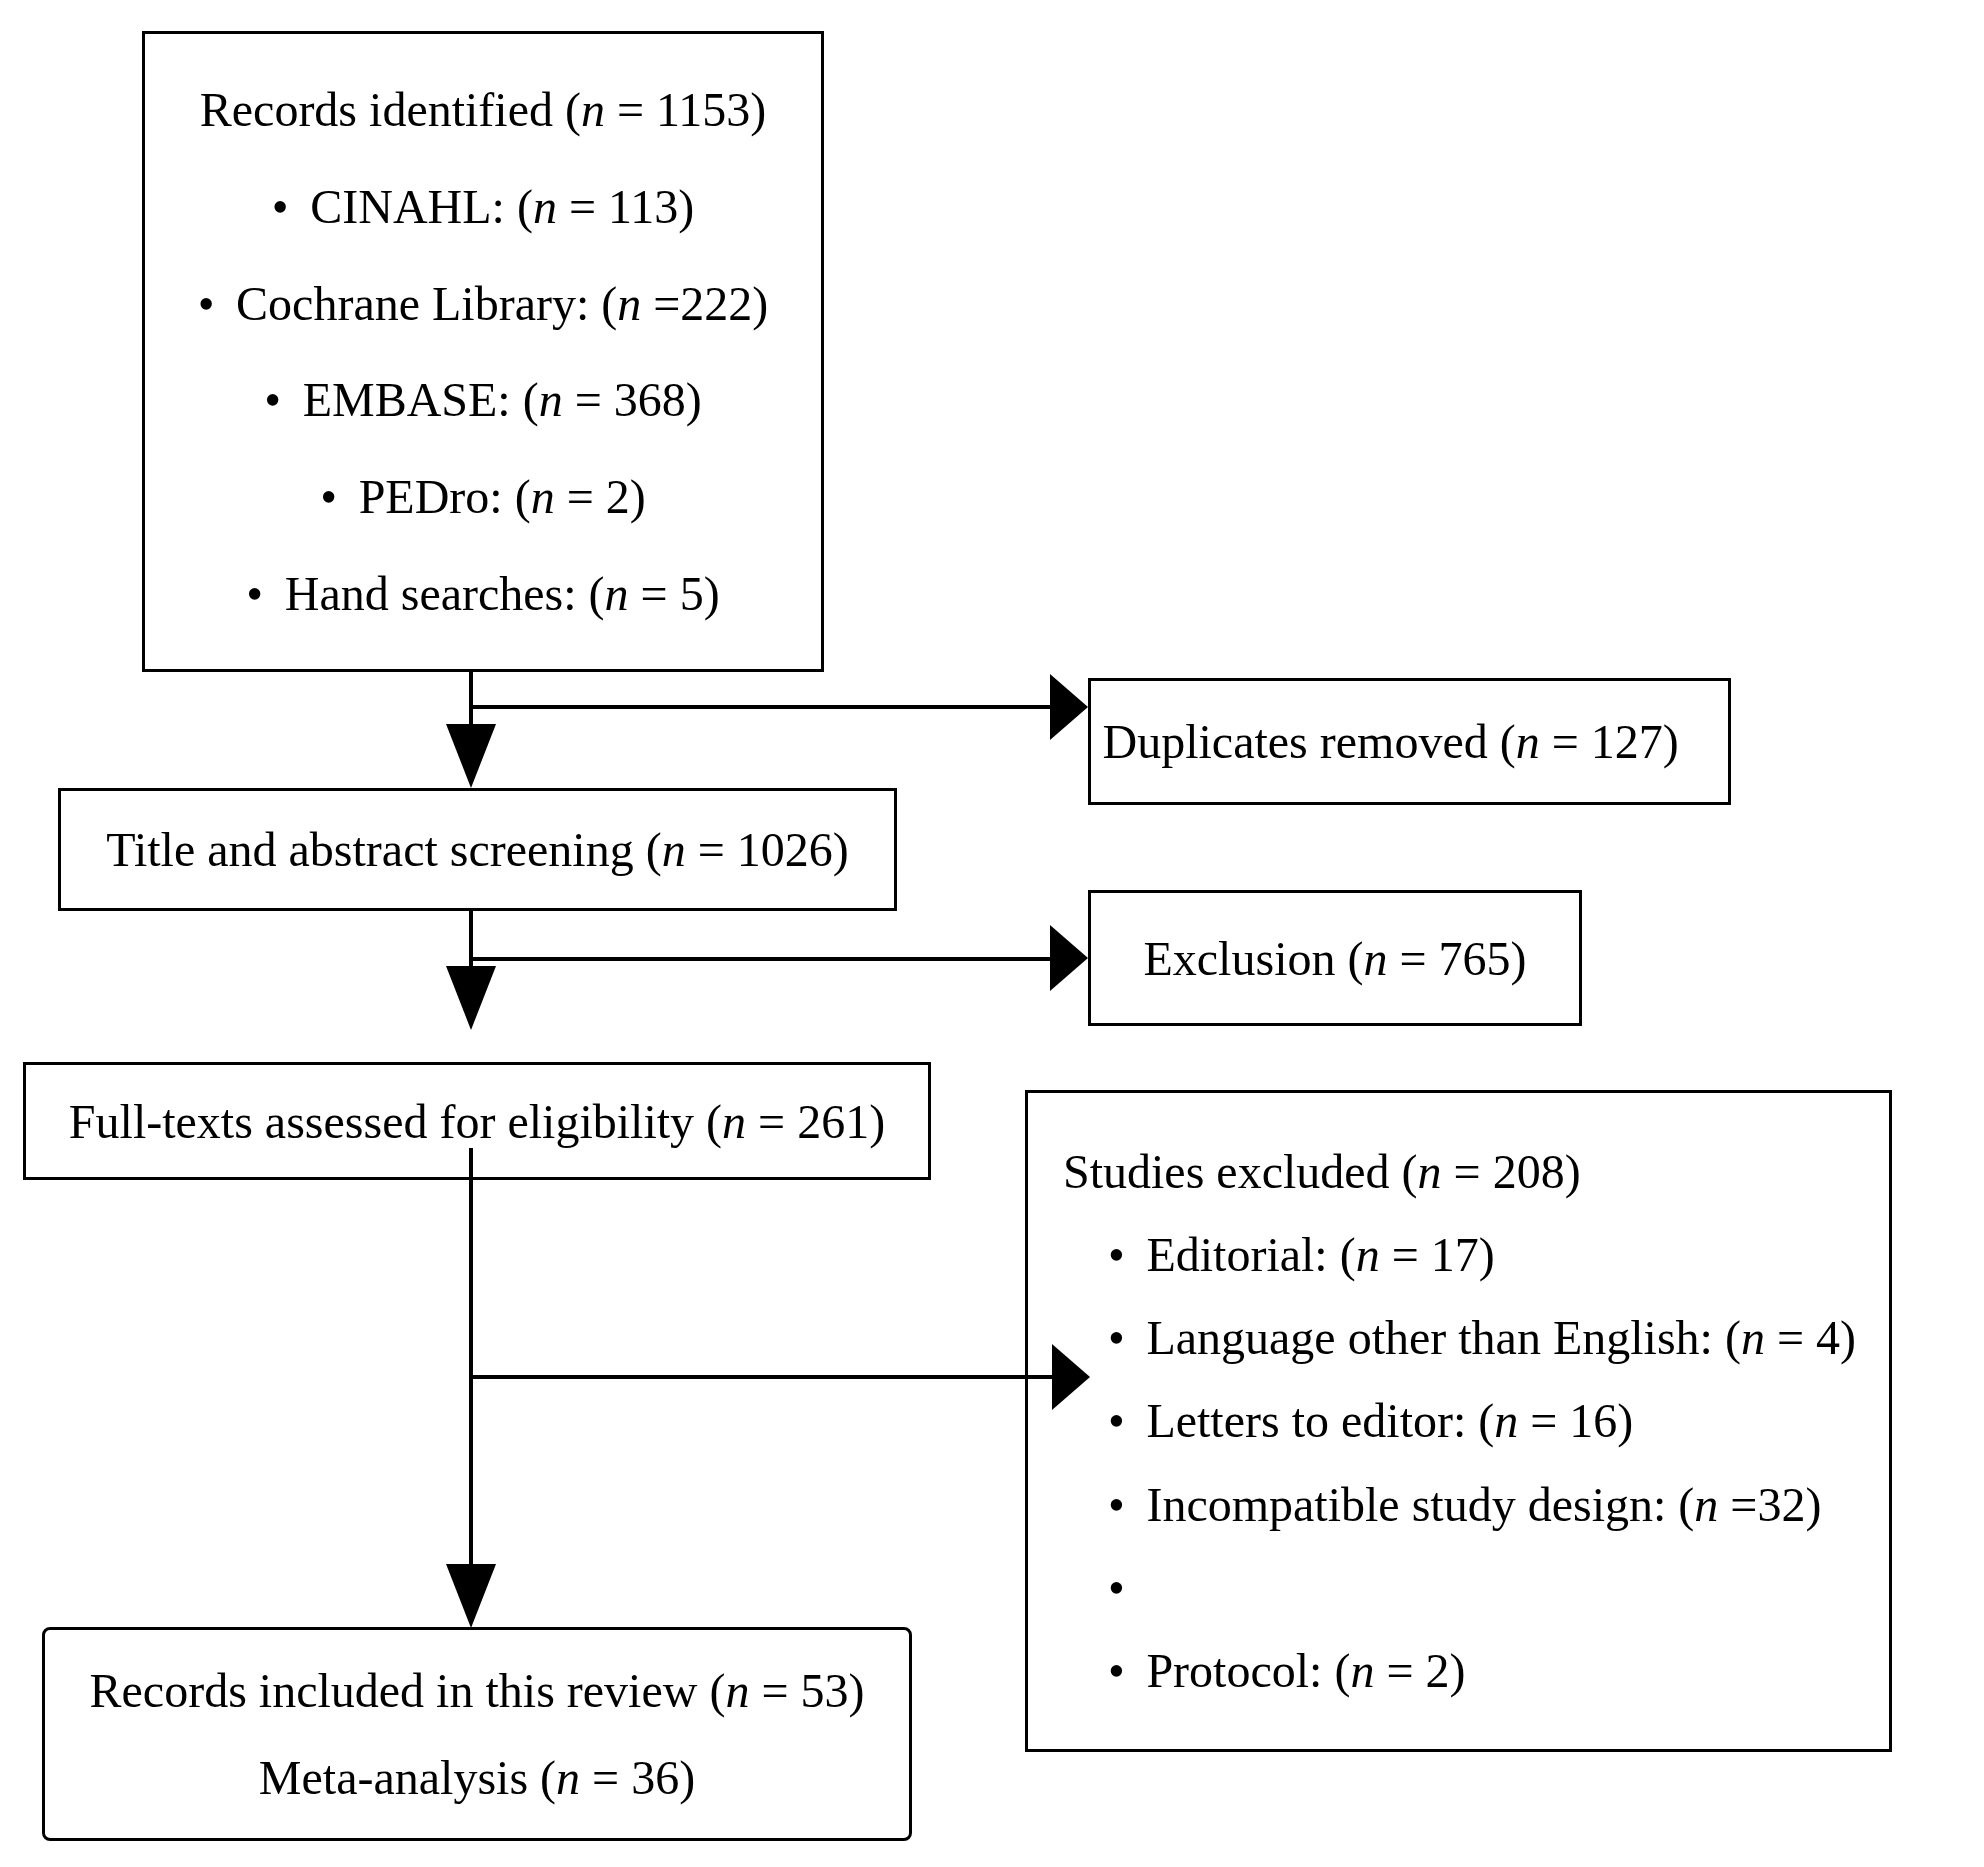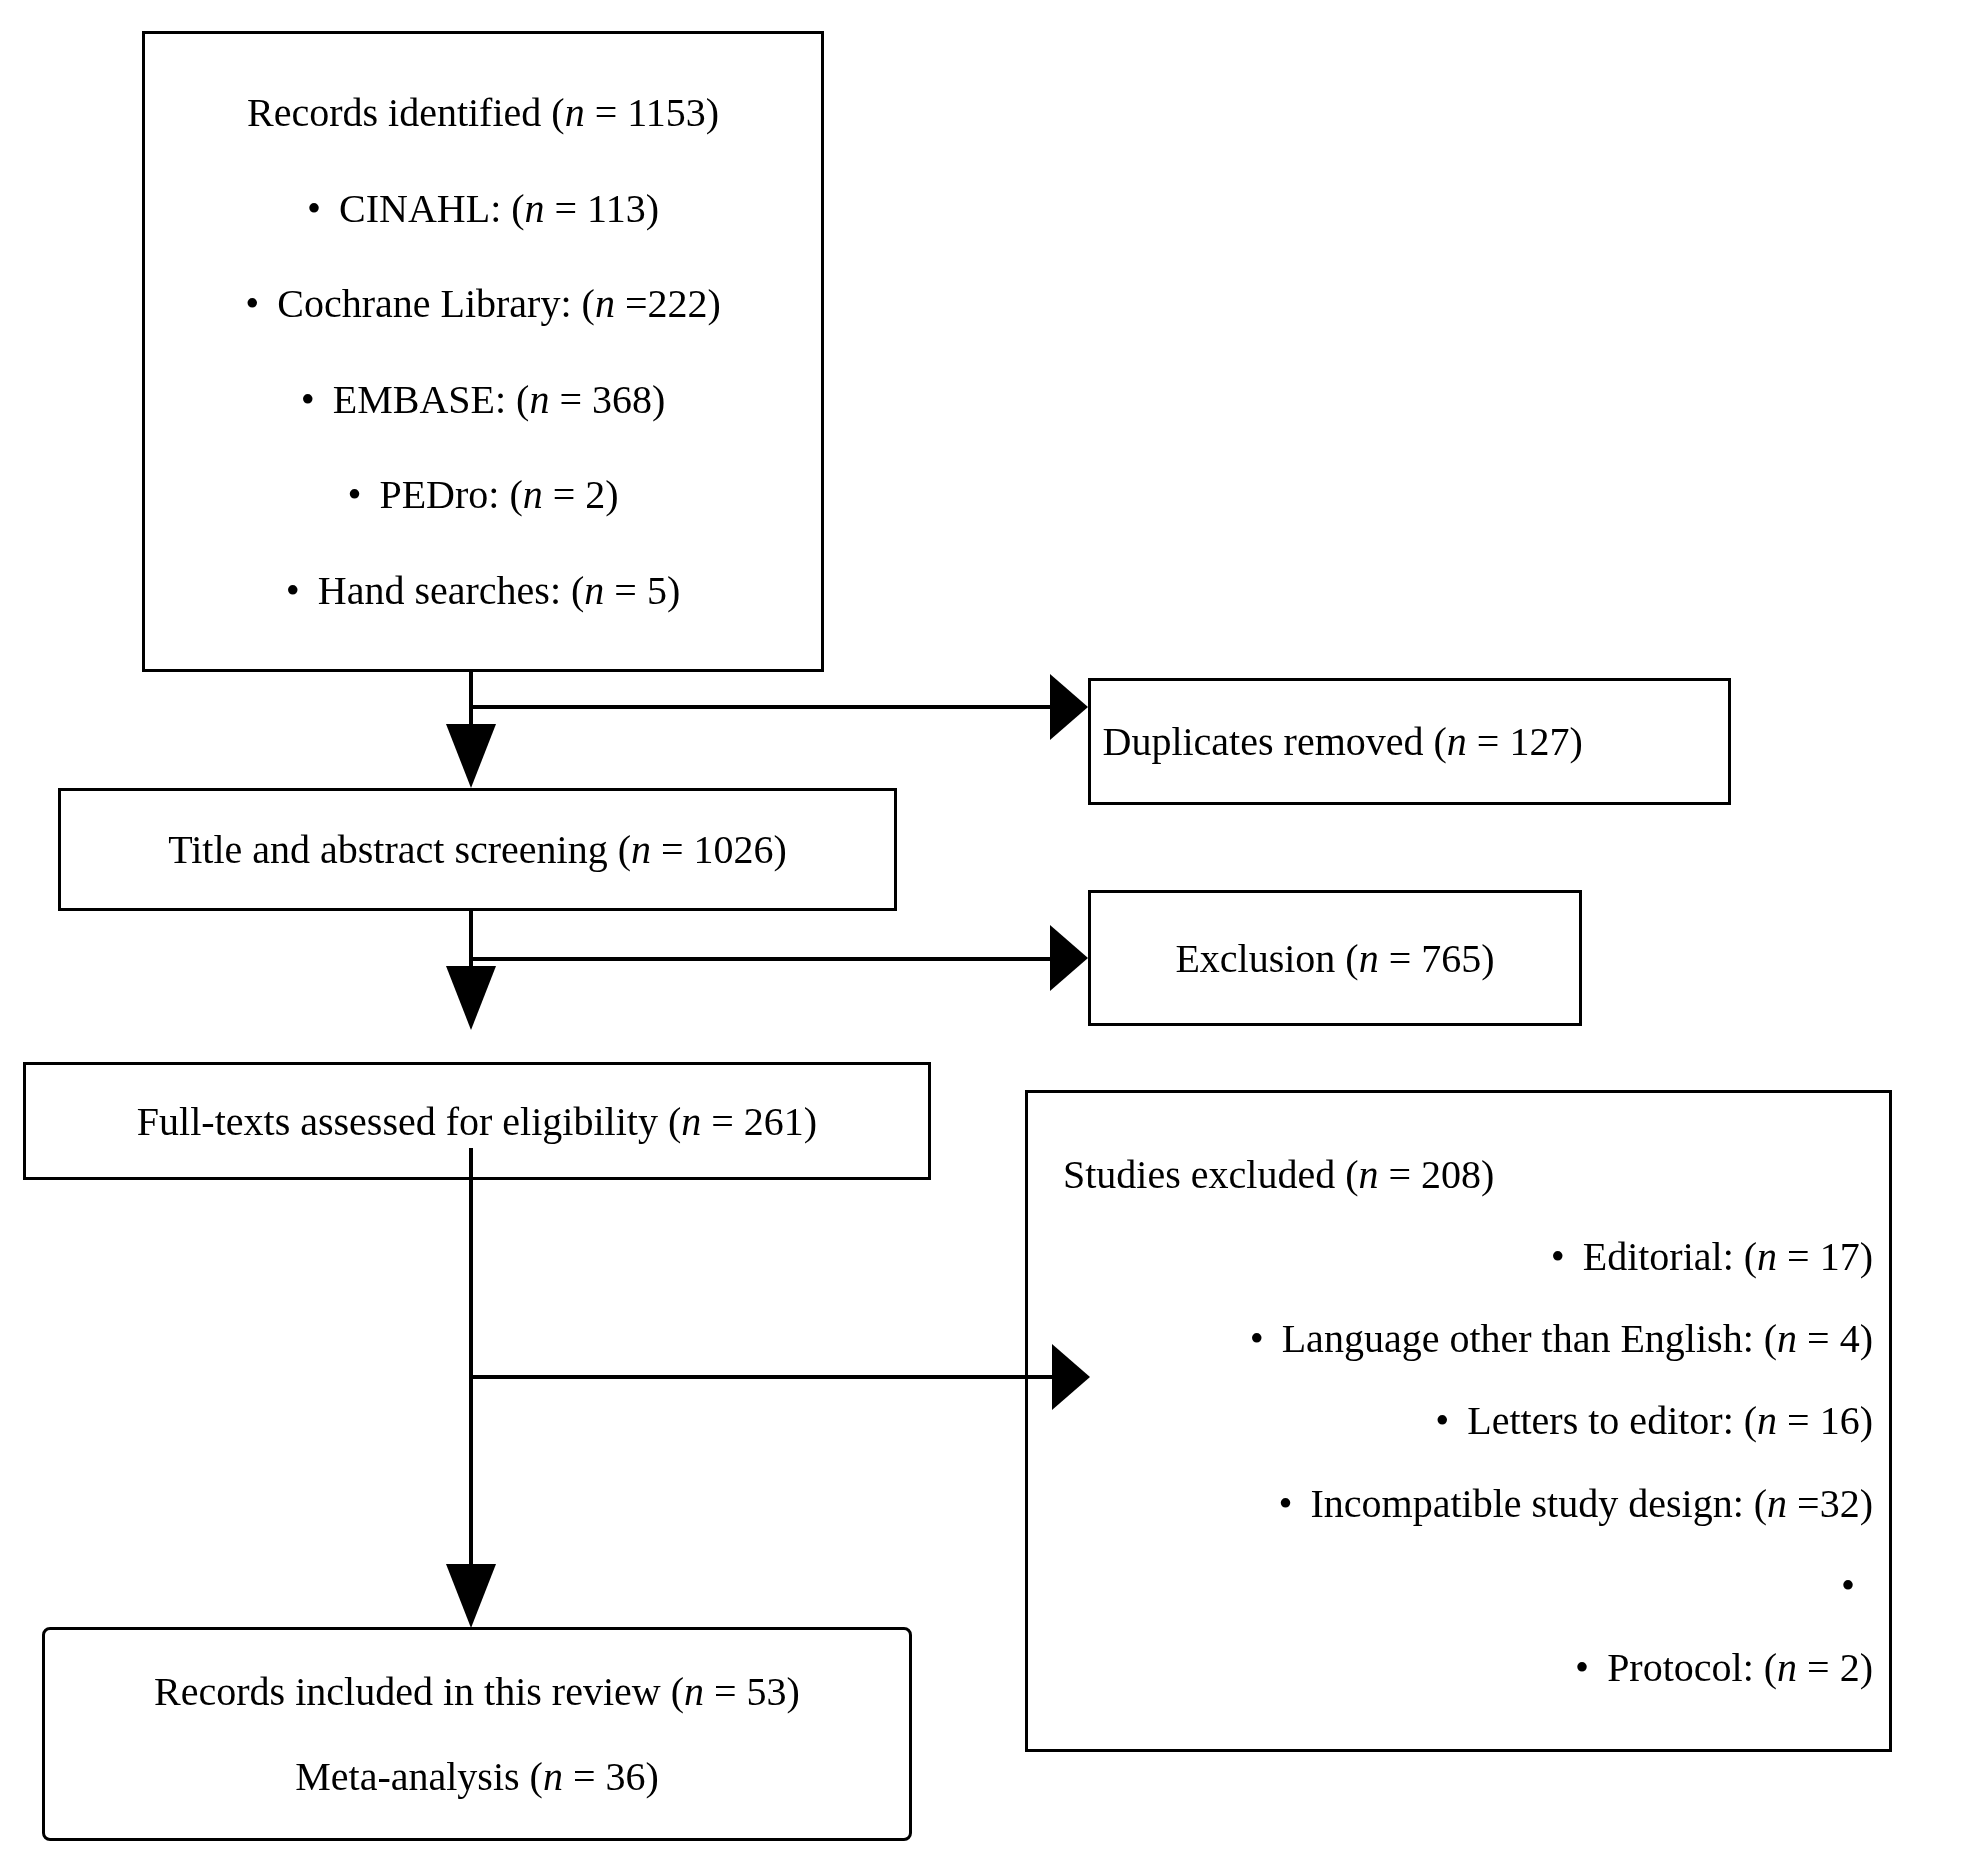--- a/index.html
+++ b/index.html
@@ -2,36 +2,36 @@
 <html style="font-size:10.2px"><head>
 <meta charset="utf-8">
 <style>
   html, body { margin: 0; padding: 0; background: #ffffff; }
   .stage {
     position: relative;
     width: 1985px;
     height: 1867px;
     background: #ffffff;
     font-family: "Liberation Serif", "DejaVu Serif", serif;
-    font-size: 40px;
+    font-size: 48px;
     color: #000000;
     overflow: hidden;
   }
   .box {
     position: absolute;
     box-sizing: border-box;
     border: 3.2px solid #000000;
     background: #ffffff;
     display: flex;
   }
   .col { flex-direction: column; justify-content: space-evenly; }
   .center-v { align-items: center; }
   .center-h { justify-content: center; }
   .center-text { text-align: center; }
-  .bullet-line { white-space: nowrap; text-align: right; }
+  .bullet-line { white-space: nowrap; }
   .bullet-dot::before { content: "\2022"; }
   .bullet-dot { margin-right: 0.45em; }
   .indent { margin-left: 45px; }
   .pad-left-sm { padding-left: 11.5px; margin-top: 17px; }
   .line { position: absolute; background: #000000; }
   .ah-down {
     position: absolute; width: 0; height: 0;
     border-left: 25.6px solid transparent;
     border-right: 25.6px solid transparent;
     border-top: 64px solid #000000;

